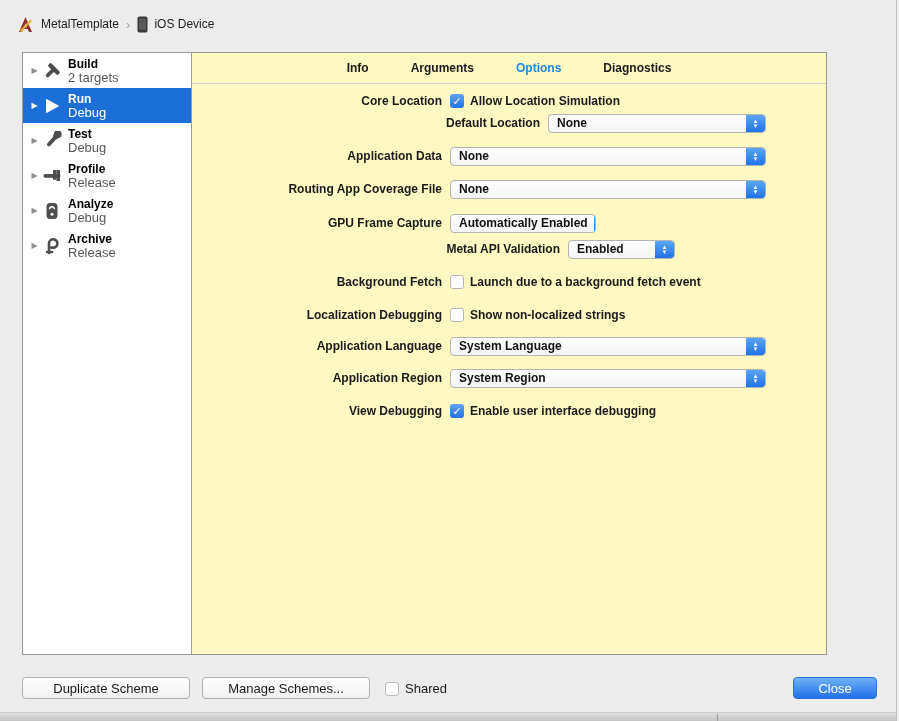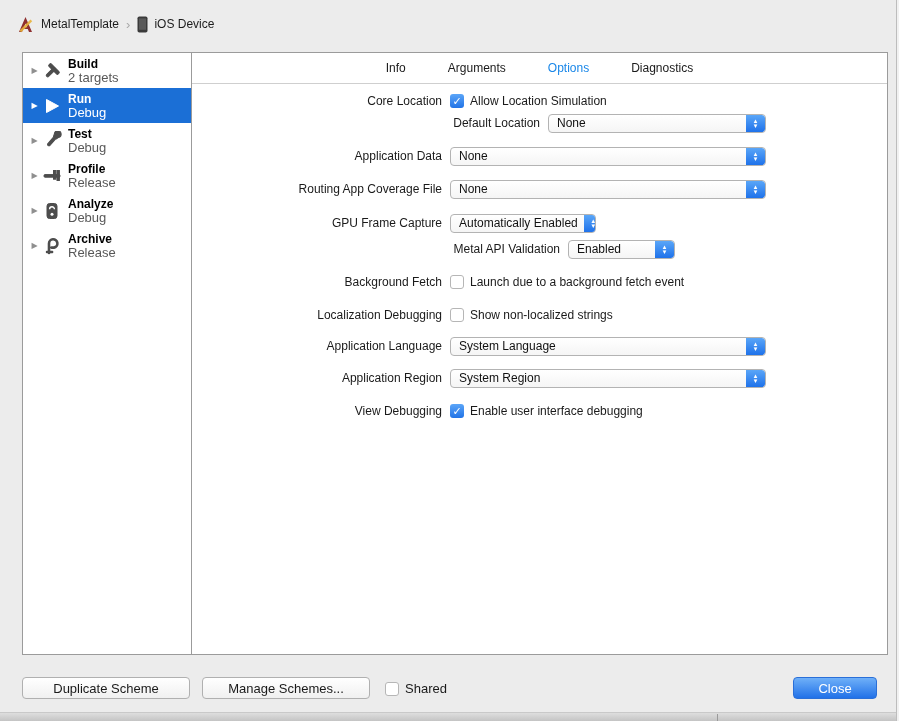--- a/index.html
+++ b/index.html
@@ -9,39 +9,39 @@
   .window { position:relative; width:899px; height:721px; background:#ececec; overflow:hidden; }
 
   
   .breadcrumb { position:absolute; left:16px; top:14px; height:20px; display:flex; align-items:center; gap:6px; font-size:12px; color:#1c1c1c; }
   .crumb-sep { color:#a8a8a8; font-size:13px; margin:0 1px; }
   .crumb-sep::before { content:"\203A"; }
   .xcode-ic { width:19px; height:19px; display:block; }
   .iphone-ic { width:11px; height:17px; display:block; }
 
   
-  .main-box { position:absolute; left:22px; top:52px; width:866px; height:603px; background:#ffffff; border:1px solid #9b9b9b; display:flex; }
+  .main-box { position:absolute; left:22px; top:52px; width:805px; height:603px; background:#fef9c3; border:1px solid #9b9b9b; display:flex; }
 
   
   .sidebar { width:169px; border-right:1px solid #9b9b9b; display:flex; flex-direction:column; background:#fff; }
   .scheme-row { height:35px; display:flex; align-items:center; padding-left:5px; cursor:default; }
   .scheme-row.selected { background:#1b6fd6; }
   .disclosure { width:13px; font-size:8px; color:#8f8f8f; text-align:center; }
   .disclosure::before { content:"\25B6"; }
   .selected .disclosure { color:#fff; }
   .scheme-icon { width:22px; height:22px; display:flex; align-items:center; justify-content:center; margin-right:5px; }
   .scheme-icon svg { fill:#4d4d4d; stroke:#4d4d4d; }
   .selected .scheme-icon svg { fill:#fff; stroke:#fff; }
   .scheme-text { display:flex; flex-direction:column; }
   .scheme-title { font-size:12px; font-weight:bold; color:#000; line-height:13px; }
   .scheme-sub { font-size:13px; color:#585858; line-height:13px; }
   .selected .scheme-title, .selected .scheme-sub { color:#fff; }
 
   
-  .content { flex:1; display:flex; flex-direction:column; }
+  .content { flex:1; display:flex; flex-direction:column;font-weight:bold; }
   .tabs { height:31px; display:flex; align-items:center; justify-content:center; gap:42px; border-bottom:1px solid #cfcfcf; }
   .tab { font-size:12px; color:#1a1a1a; cursor:default; }
   .tab.active { color:#1a87e8; }
 
   
   .form { flex:1; padding-top:7px; }
   .frow { display:flex; align-items:center; height:20px; }
   .flabel { width:250px; flex-shrink:0; text-align:right; font-size:12px; color:#1a1a1a; }
   .flabel.dl { width:348px; }
   .flabel.metal { width:368px; }

